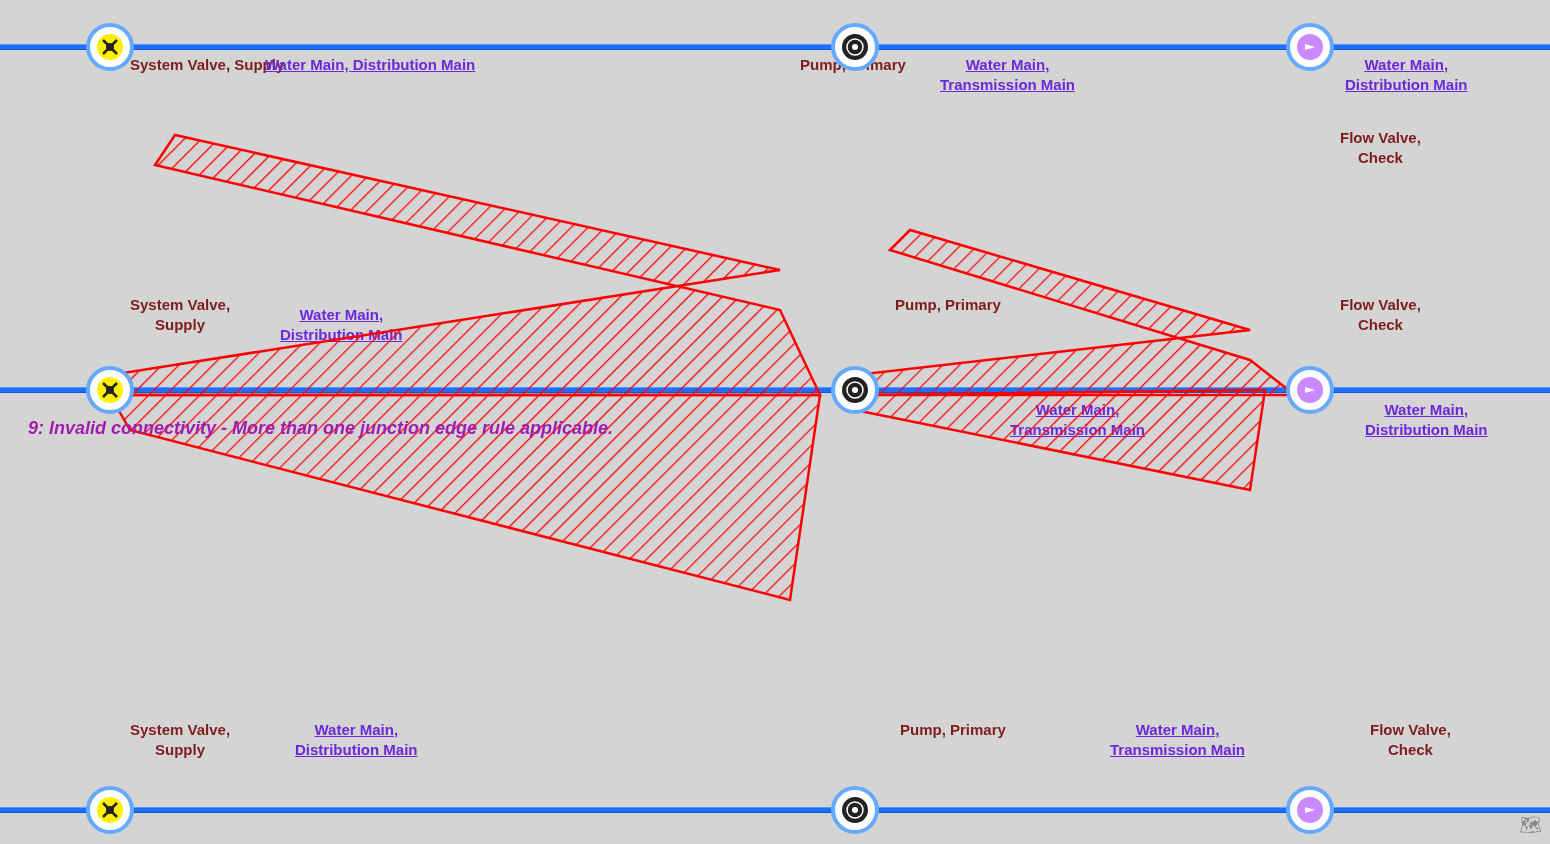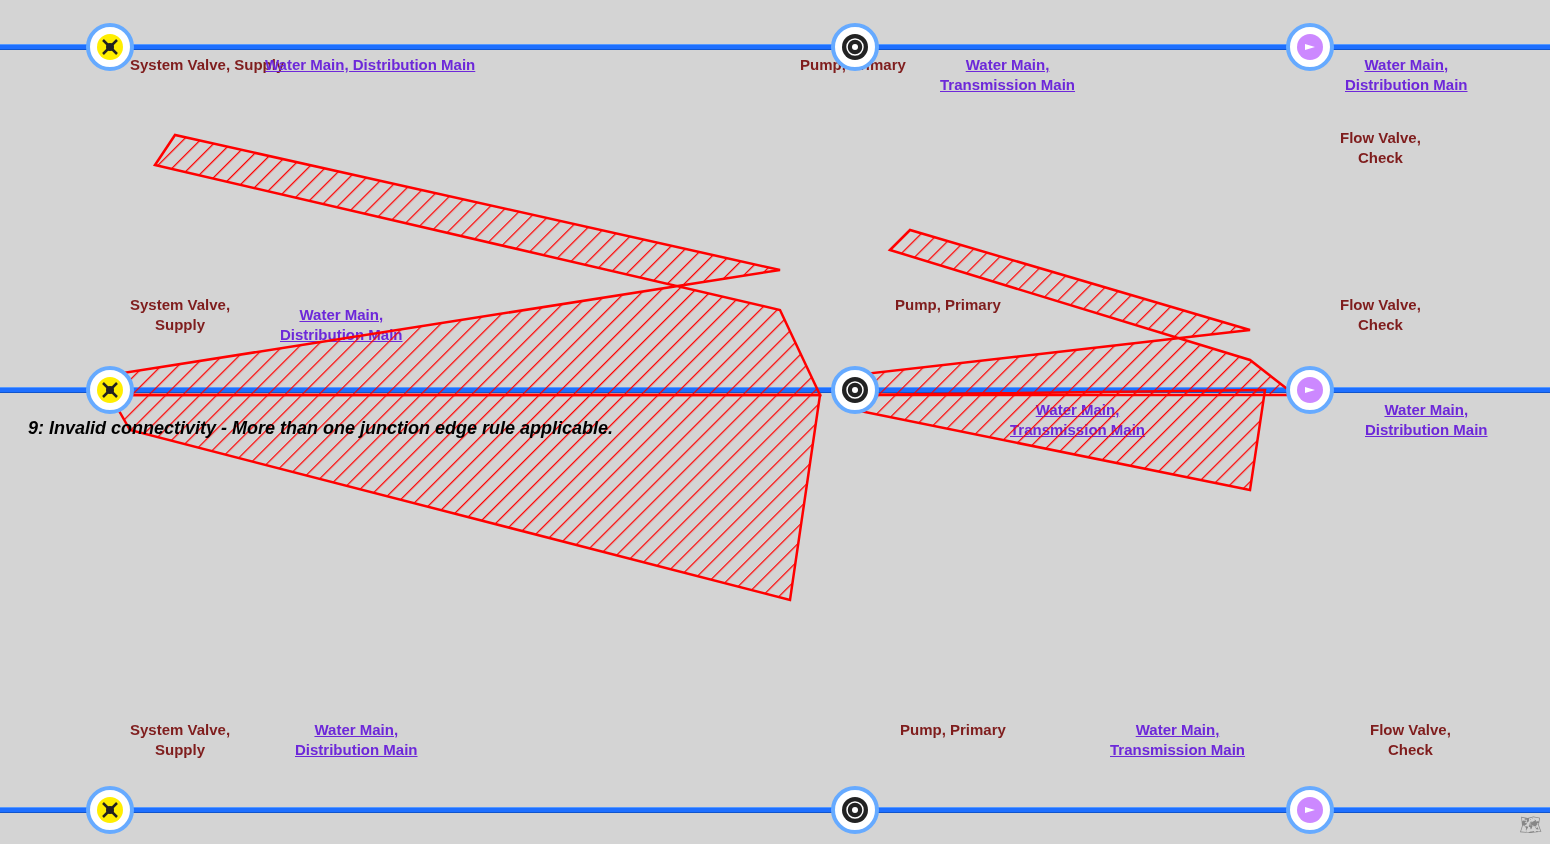--- a/index.html
+++ b/index.html
@@ -39,21 +39,21 @@
       left: 0;
       width: 1550px;
       height: 844px;
       pointer-events: none;
       z-index: 5;
     }
 
     
     .error-msg {
       position: absolute;
-      color: #000000;
+      color: #a21caf;
       font-size: 18px;
       font-weight: bold;
       font-style: italic;
       z-index: 20;
     }
   </style>
 </head>
 <body>
 
 <div class="pipe-line" style="top:44px;left:0;width:1550px;"></div>

